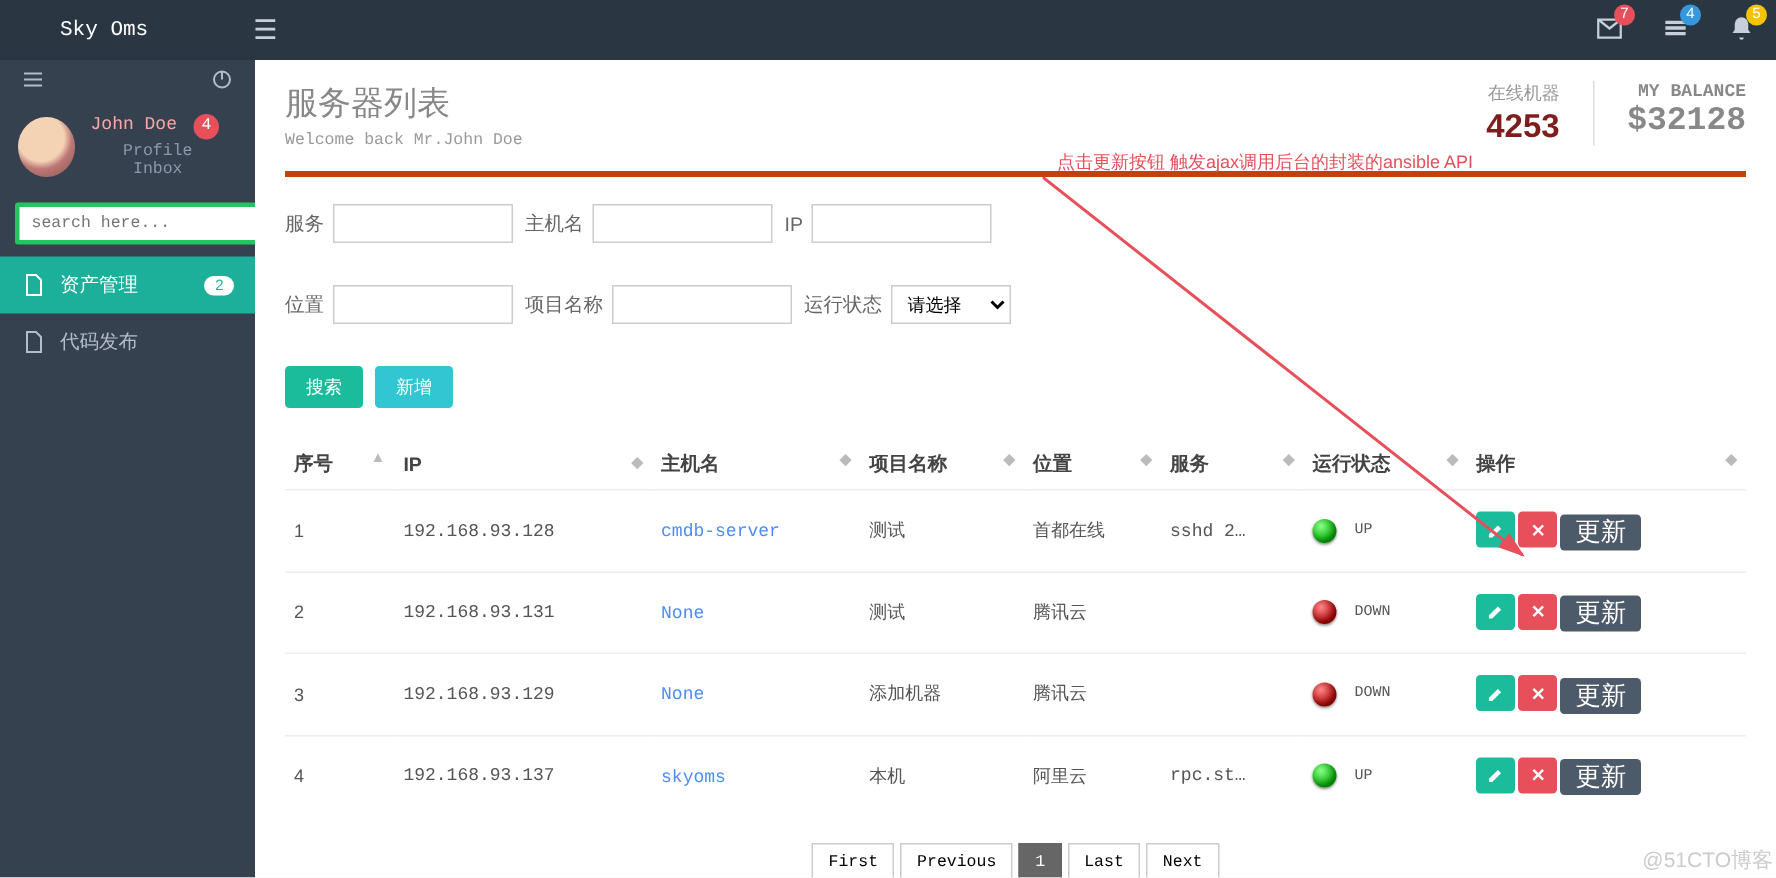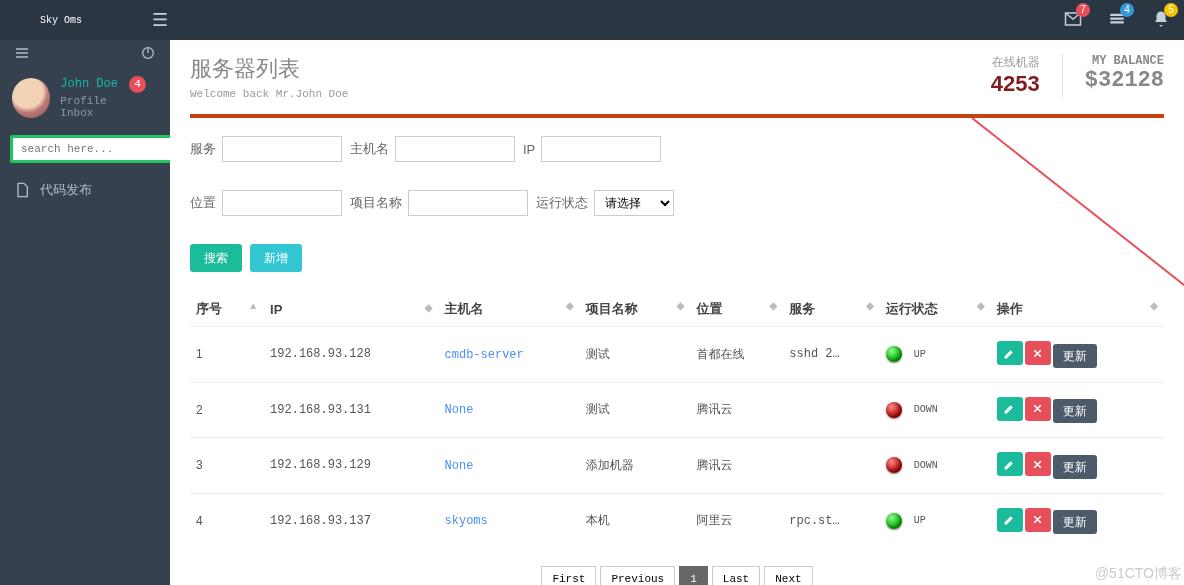--- a/index.html
+++ b/index.html
@@ -1,35 +1,35 @@
 <!DOCTYPE html>
 <html><head>
 <meta charset="utf-8">
 <style>
 * { box-sizing: border-box; margin: 0; padding: 0; }
 body { font-family: "Microsoft YaHei", "Segoe UI", sans-serif; font-size: 12px; color: #555; background: #eef1f5; width: 1184px; height: 585px; overflow: hidden; position: relative; }
 .topbar { height: 40px; background: #2b3643; display: flex; align-items: center; color: #c6cfda; padding: 0 14px; }
-.brand { font-family: "Courier New", monospace; font-size: 10px; color: #fff; margin-left: 26px; }
+.brand { font-family: "Courier New", monospace; font-size: 14px; color: #fff; margin-left: 26px; }
 .menu-toggle { margin-left: 70px; font-size: 18px; cursor: pointer; color: #c6cfda; }
 .top-right { margin-left: auto; display: flex; gap: 26px; align-items: center; }
 .top-icon { position: relative; color: #c6cfda; cursor: pointer; }
 .top-icon svg { width: 18px; height: 18px; fill: #c6cfda; }
 .badge { position: absolute; top: -7px; right: -8px; background: #e7505a; color: #fff; border-radius: 8px; font-size: 10px; min-width: 14px; height: 14px; line-height: 14px; text-align: center; padding: 0 2px; }
 .badge.blue { background: #3598dc; }
 .badge.yellow { background: #f3c200; }
 
 .sidebar { position: absolute; top: 40px; left: 0; width: 170px; bottom: 0; background: #364150; color: #b4bcc8; }
 .side-top { height: 28px; display: flex; align-items: center; justify-content: space-between; padding: 0 14px; color: #b4bcc8; }
 .side-top svg { width: 16px; height: 16px; fill: #b4bcc8; cursor: pointer; }
 .user-card { display: flex; align-items: center; padding: 8px 12px; gap: 10px; }
 .avatar { width: 40px; height: 40px; border-radius: 50%; background: radial-gradient(circle at 40% 35%, #f3d3b3 45%, #b77 60%, #854 100%); }
 .user-info { font-family: "Courier New", monospace; font-size: 12px; }
-.user-name { color: #14b8a6; display: inline-block; }
+.user-name { color: #fca5a5; display: inline-block; }
 .user-badge { display: inline-block; background: #e7505a; color: #fff; border-radius: 50%; width: 17px; height: 17px; line-height: 17px; text-align: center; font-size: 11px; margin-left: 4px; }
-.user-links { font-size: 11px; color: #8b98ab; margin-top: 2px; }
+.user-links { font-size: 11px; color: #8b98ab; margin-top: 2px; text-align: center; }
 .user-links span { margin-right: 8px; cursor: pointer; }
 .search-row { padding: 8px 10px; display: flex; gap: 4px; }
 .search-row input { flex: 1; height: 28px; border: 3px solid #22c55e; background: #fff; padding: 0 8px; font-family: "Courier New", monospace; font-size: 11px; color: #888; border-radius: 2px; }
 .search-row button { width: 28px; height: 28px; background: #fff; border: 1px solid #bbb; cursor: pointer; border-radius: 2px; }
 .search-row button svg { width: 12px; height: 12px; fill: #777; }
 .nav-item { padding: 10px 14px; display: flex; align-items: center; gap: 10px; cursor: pointer; font-size: 13px; }
 .nav-item.active { background: #1caf9a; color: #fff; }
 .nav-item .ico { width: 16px; height: 16px; }
 .nav-item .ico svg { width: 16px; height: 16px; fill: currentColor; }
 .nav-badge { margin-left: auto; background: #1ba39c; color: #fff; border-radius: 8px; font-size: 10px; padding: 1px 7px; }
@@ -63,21 +63,21 @@
 td.host a { color: #4b8df8; font-family: "Courier New", monospace; text-decoration: none; cursor: pointer; }
 td.svc { font-family: "Courier New", monospace; }
 .status-dot { display: inline-block; width: 16px; height: 16px; border-radius: 50%; margin-right: 6px; vertical-align: middle; box-shadow: inset -2px -2px 4px rgba(0,0,0,.3), 0 1px 2px rgba(0,0,0,.5); }
 .status-dot.up { background: radial-gradient(circle at 35% 30%, #8f8, #0a0 70%); }
 .status-dot.down { background: radial-gradient(circle at 35% 30%, #f88, #a00 70%); }
 .status-text { font-family: "Courier New", monospace; font-size: 10px; vertical-align: middle; margin-left: 6px; }
 .op-btn { display: inline-flex; align-items: center; justify-content: center; width: 26px; height: 24px; border-radius: 3px; border: none; cursor: pointer; color: #fff; margin-right: 2px; }
 .op-btn svg { width: 13px; height: 13px; fill: #fff; }
 .op-btn.edit { background: #1bbc9b; }
 .op-btn.del { background: #e7505a; }
-.op-update { display: inline-block; height: 24px; padding: 0 10px; line-height: 24px; background: #4c5a6a; color: #fff; border: none; border-radius: 3px; cursor: pointer; font-size: 12px; }
+.op-update { display: inline-block; height: 24px; padding: 0 10px; line-height: 24px; background: #4c5a6a; color: #fff; border: none; border-radius: 3px; cursor: pointer; font-size: 17px; }
 
 .pager { margin-top: 18px; display: flex; justify-content: center; gap: 4px; }
 .pager button { height: 26px; padding: 0 10px; border: 1px solid #ccc; background: #fff; font-family: "Courier New", monospace; font-size: 11px; cursor: pointer; }
 .pager button.active { background: #666; color: #fff; border-color: #666; }
 
 .annotation { position: absolute; top: 60px; right: 202px; color: #e7505a; font-size: 12px; pointer-events: none; }
 .annotation svg { position: absolute; top: 18px; left: -10px; width: 340px; height: 280px; pointer-events: none; }
 
 .watermark { position: absolute; bottom: 2px; right: 2px; color: #ccc; font-size: 14px; }
 </style>
@@ -131,20 +131,27 @@
         <span>Inbox</span>
       </div>
     </div>
   </div>
   <div class="search-row">
     <input type="text" placeholder="search here..." style="">
     <button><svg viewBox="0 0 24 24">
           <circle cx="10" cy="10" r="6" fill="none" stroke="#777" stroke-width="2"></circle>
           <path d="M15 15l5 5" stroke="#777" stroke-width="2"></path>
         </svg></button>
+  </div>
+  <div class="nav-item active">
+    <span class="ico"><svg viewBox="0 0 24 24">
+          <path d="M6 2h9l5 5v15H6z" fill="none" stroke="currentColor" stroke-width="2"></path>
+        </svg></span>
+    <span>资产管理</span>
+    <span class="nav-badge">2</span>
   </div>
   <div class="nav-item">
     <span class="ico"><svg viewBox="0 0 24 24">
           <path d="M6 2h9l5 5v15H6z" fill="none" stroke="currentColor" stroke-width="2"></path>
         </svg></span>
     <span>代码发布</span>
   </div>
 </div>
 
 <div class="main">
@@ -290,20 +297,21 @@
 
   <div class="pager">
     <button>First</button>
     <button>Previous</button>
     <button class="active">1</button>
     <button>Last</button>
     <button>Next</button>
   </div>
 
   <div class="annotation">
+    <span>点击更新按钮 触发ajax调用后台的封装的ansible API</span>
     <svg>
         <defs>
           <marker id="ah" markerWidth="10" markerHeight="10" refX="8" refY="3" orient="auto">
             <path d="M0,0 L0,6 L9,3 z" fill="#e7505a"></path>
           </marker>
         </defs>
         <line x1="0" y1="0" x2="320" y2="252" stroke="#e7505a" stroke-width="2" marker-end="url(#ah)"></line>
       </svg>
   </div>
 </div>

